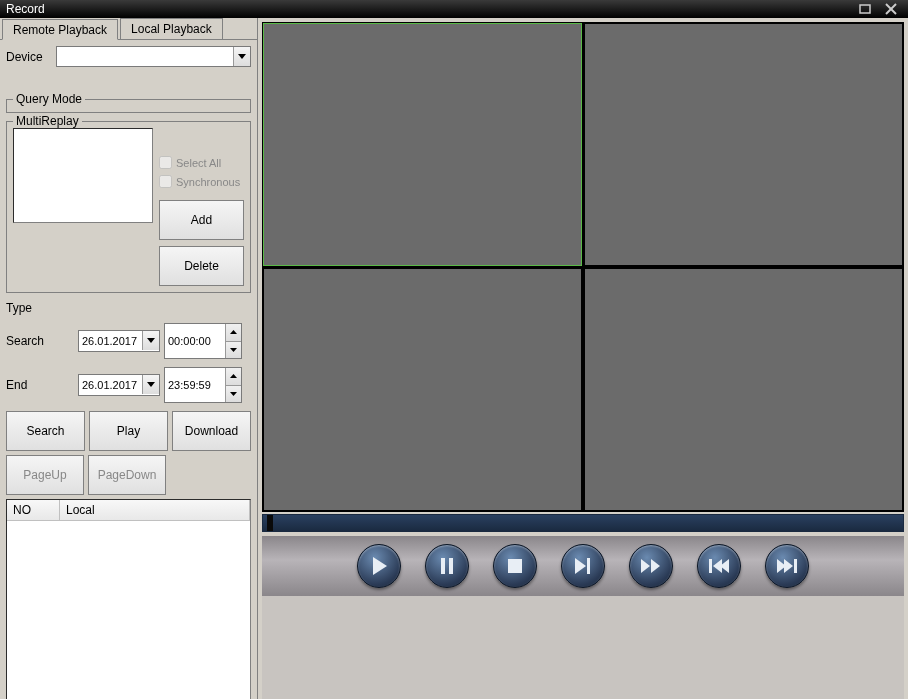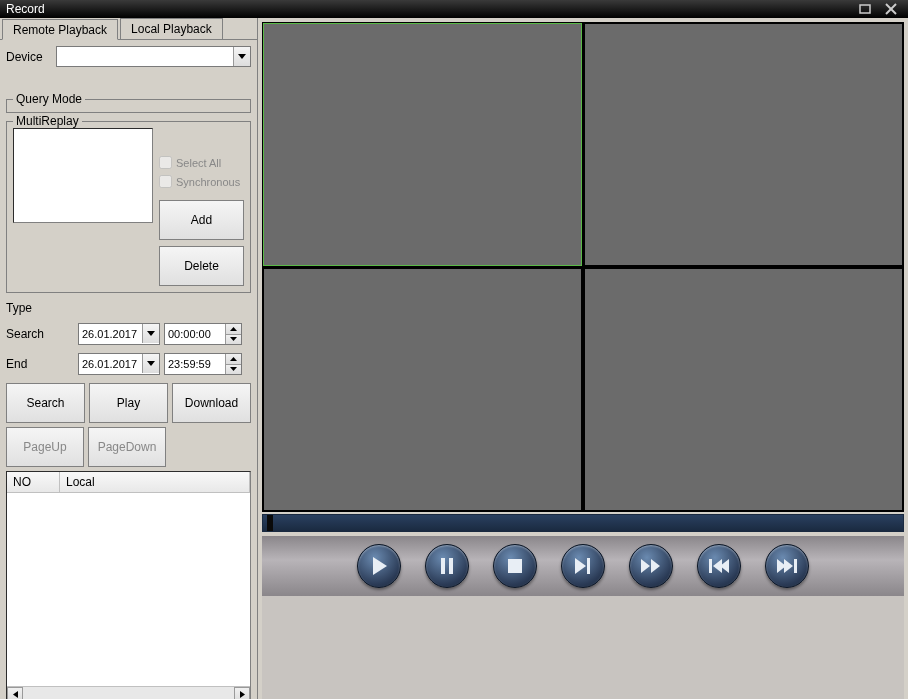--- a/index.html
+++ b/index.html
@@ -46,21 +46,21 @@
   .chk-row { display: flex; align-items: center; gap: 4px; color: #888; }
   .btn { height: 40px; border: 1px solid #808080; background: linear-gradient(#f5f5f5, #e0e0e0); cursor: pointer; font-size: 12px; }
   .btn:disabled { color: #888; }
   
   
   .dt-row { display: flex; align-items: center; margin: 4px 6px; gap: 4px; }
   .dt-label { width: 68px; font-size: 12px; }
   .dt-combo { flex: 1; height: 22px; border: 1px solid #7a7a7a; background: #fff; display: flex; align-items: center; }
   .date-box { width: 82px; height: 22px; border: 1px solid #7a7a7a; background: #fff; display: flex; }
   .date-text { flex: 1; padding: 0 3px; display: flex; align-items: center; }
-  .time-box { width: 78px; height: 22px; border: 1px solid #7a7a7a; background: #fff; display: flex; }
+  .time-box { width: 78px; height: 36px; border: 1px solid #7a7a7a; background: #fff; display: flex; }
   .time-text { flex: 1; padding: 0 3px; display: flex; align-items: center; }
   .spinner { width: 16px; display: flex; flex-direction: column; border-left: 1px solid #999; }
   .spin-btn { flex: 1; background: linear-gradient(#f0f0f0,#ddd); display:flex; align-items:center; justify-content:center; cursor:pointer; }
   .spin-btn:first-child { border-bottom: 1px solid #999; }
   
   
   .action-row { display: flex; gap: 4px; margin: 4px 6px; }
   .action-row .btn { flex: 1; }
   .page-row { display: flex; gap: 4px; margin: 0 6px 4px 6px; }
   .page-row .btn { width: 78px; color: #888; }

